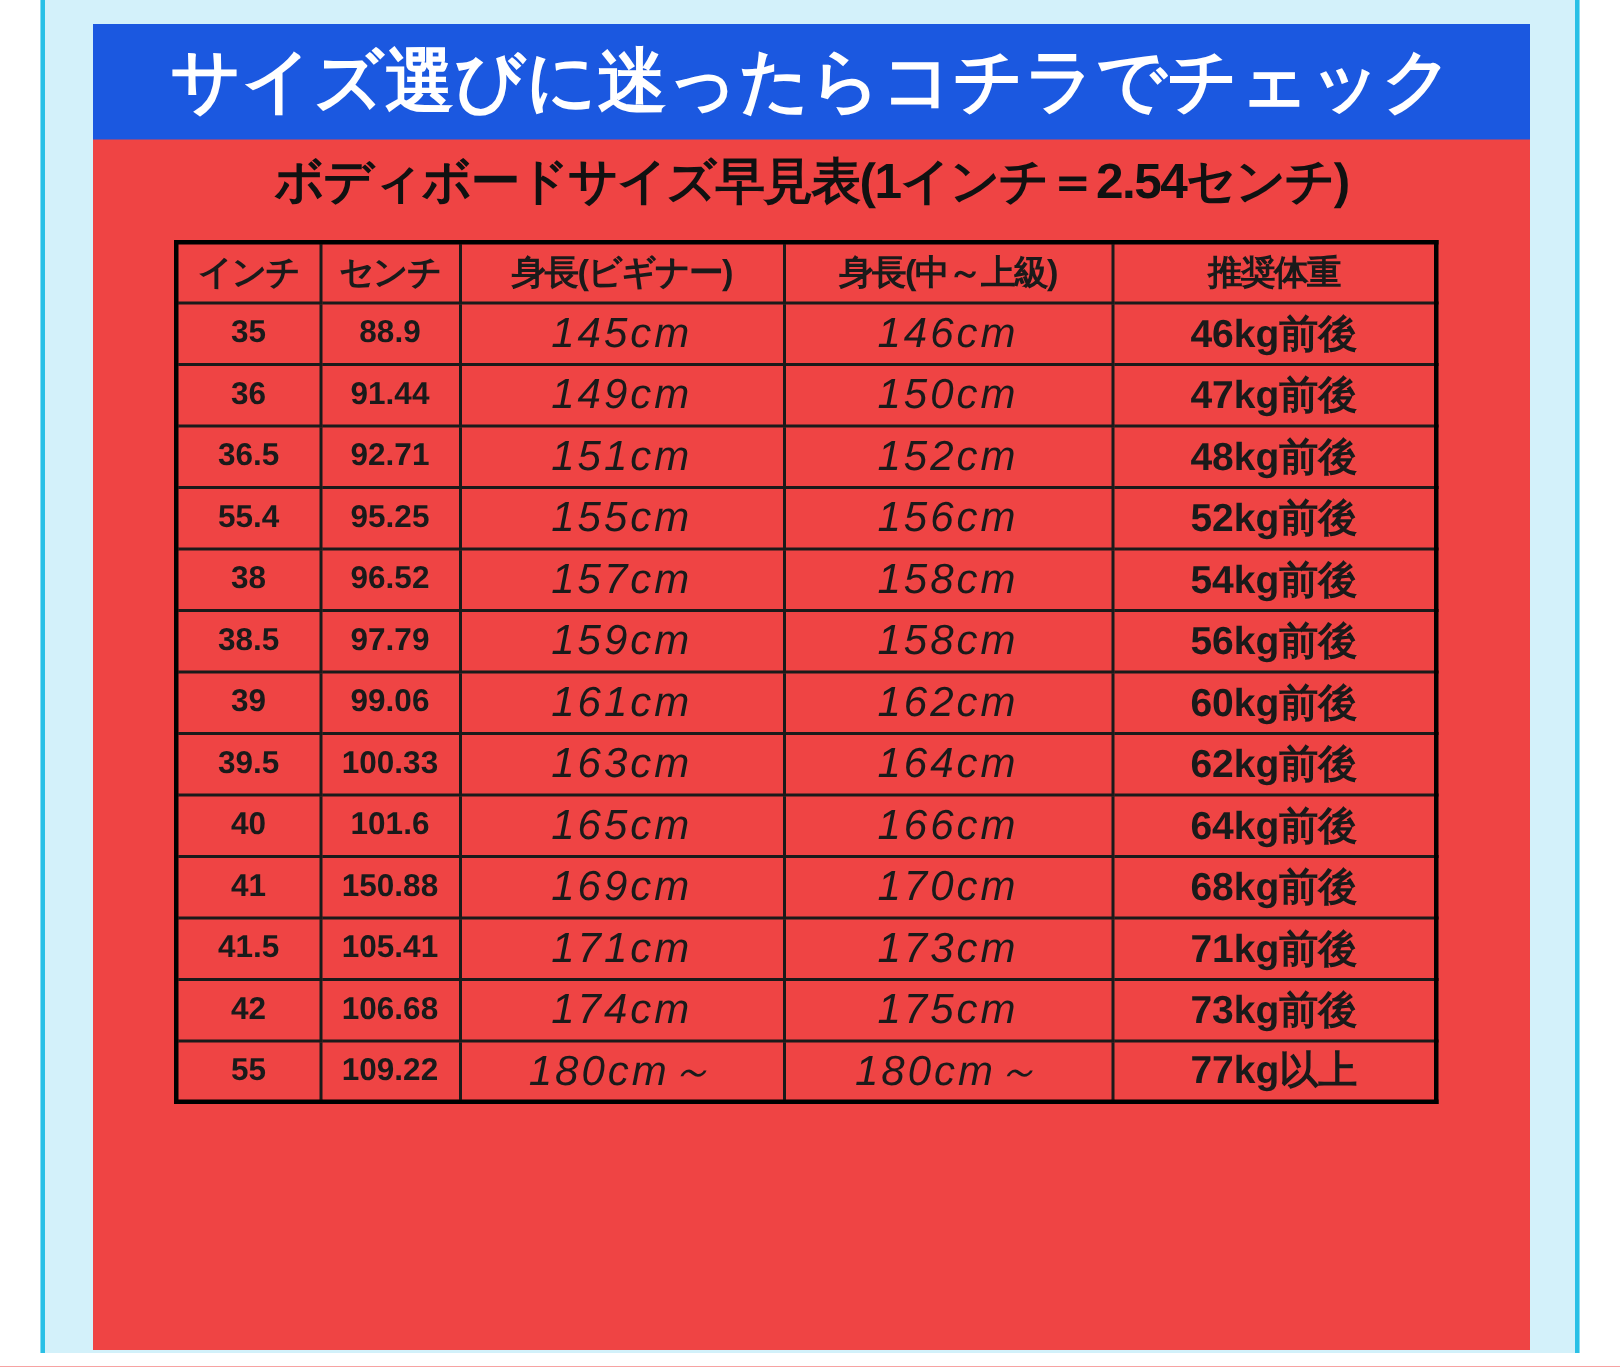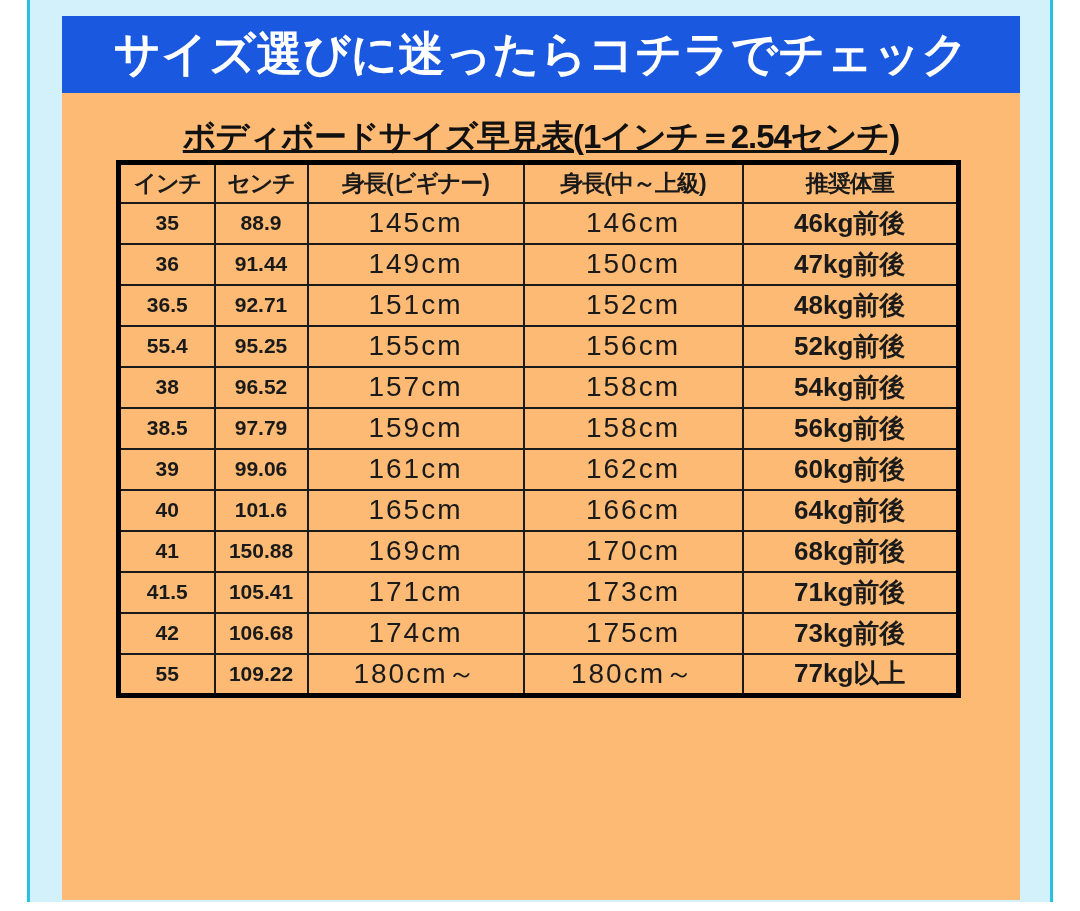--- a/index.html
+++ b/index.html
@@ -17,51 +17,50 @@
     left: 27px; top: 0;
     width: 1026px; height: 902px;
     background: #d3f1fa;
     border-left: 3px solid #29c0e6;
     border-right: 3px solid #29c0e6;
   }
   .content-card {
     position: absolute;
     left: 32px; top: 16px;
     width: 958px; height: 884px;
-    background: #fdba74;
+    background: #ef4444;
   }
   .banner {
     width: 100%; height: 77px;
     background: #1b58e0;
     display: flex; align-items: center; justify-content: center;
   }
   .banner .banner-text {
     color: #ffffff;
     font-size: 47px;
     font-weight: bold;
     letter-spacing: 0.5px;
     white-space: nowrap;
     transform: scaleX(0.98);
   }
   .table-title {
-    margin-top: 22px;
+    margin-top: 6px;
     text-align: center;
     font-size: 33px;
     font-weight: bold;
     letter-spacing: -1px;
     color: #111111;
     white-space: nowrap;
-    text-decoration: underline;
   }
   table.size-table {
     position: absolute;
     left: 54px; top: 144px;
     border-collapse: collapse;
     table-layout: fixed;
-    border: 5px solid #000000;
+    border: 3px solid #000000;
   }
   .size-table th, .size-table td {
     border: 2px solid #1a1a1a;
     text-align: center;
     vertical-align: middle;
     padding: 0;
     overflow: hidden;
     white-space: nowrap;
   }
   .size-table th {
@@ -77,20 +76,21 @@
   .size-table col.c3 { width: 219px; }
   .size-table col.c4 { width: 216px; }
   .size-table td.col0, .size-table td.col1 {
     font-weight: bold;
     font-size: 21px;
   }
   .size-table td.col2, .size-table td.col3 {
     font-size: 28px;
     font-weight: normal;
     letter-spacing: 2px;
+    font-style: italic;
   }
   .size-table td.col4 {
     font-size: 26px;
     font-weight: bold;
     letter-spacing: 0;
     margin-left: 20px;
   }
 </style>
 </head>
 <body>
@@ -162,20 +162,27 @@
             <td class="col4">56kg前後</td>
           </tr>
           <tr>
             <td class="col0">39</td>
             <td class="col1">99.06</td>
             <td class="col2">161cm</td>
             <td class="col3">162cm</td>
             <td class="col4">60kg前後</td>
           </tr>
           <tr>
+            <td class="col0">39.5</td>
+            <td class="col1">100.33</td>
+            <td class="col2">163cm</td>
+            <td class="col3">164cm</td>
+            <td class="col4">62kg前後</td>
+          </tr>
+          <tr>
             <td class="col0">40</td>
             <td class="col1">101.6</td>
             <td class="col2">165cm</td>
             <td class="col3">166cm</td>
             <td class="col4">64kg前後</td>
           </tr>
           <tr>
             <td class="col0">41</td>
             <td class="col1">150.88</td>
             <td class="col2">169cm</td>

